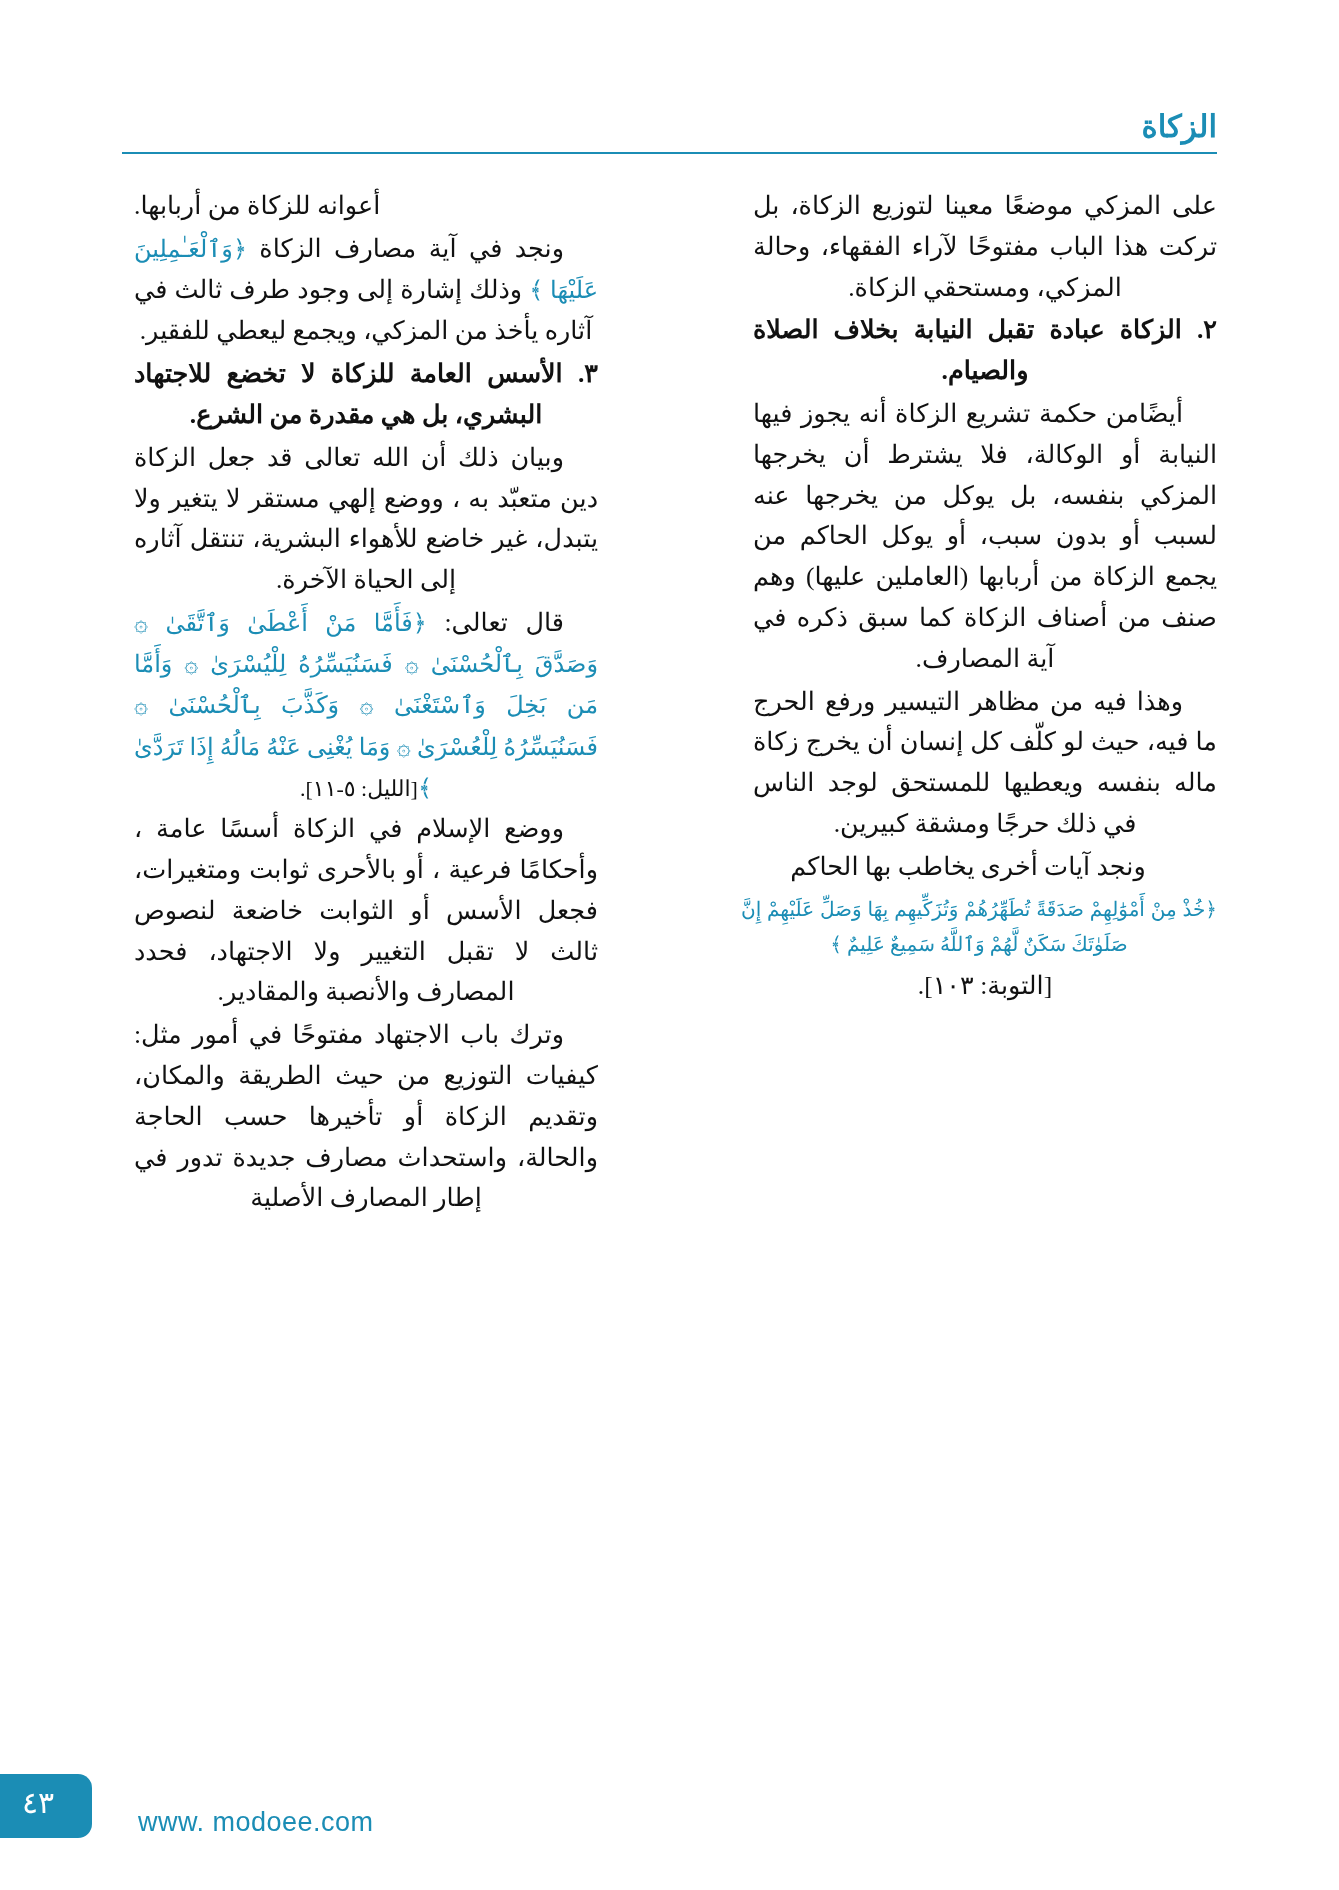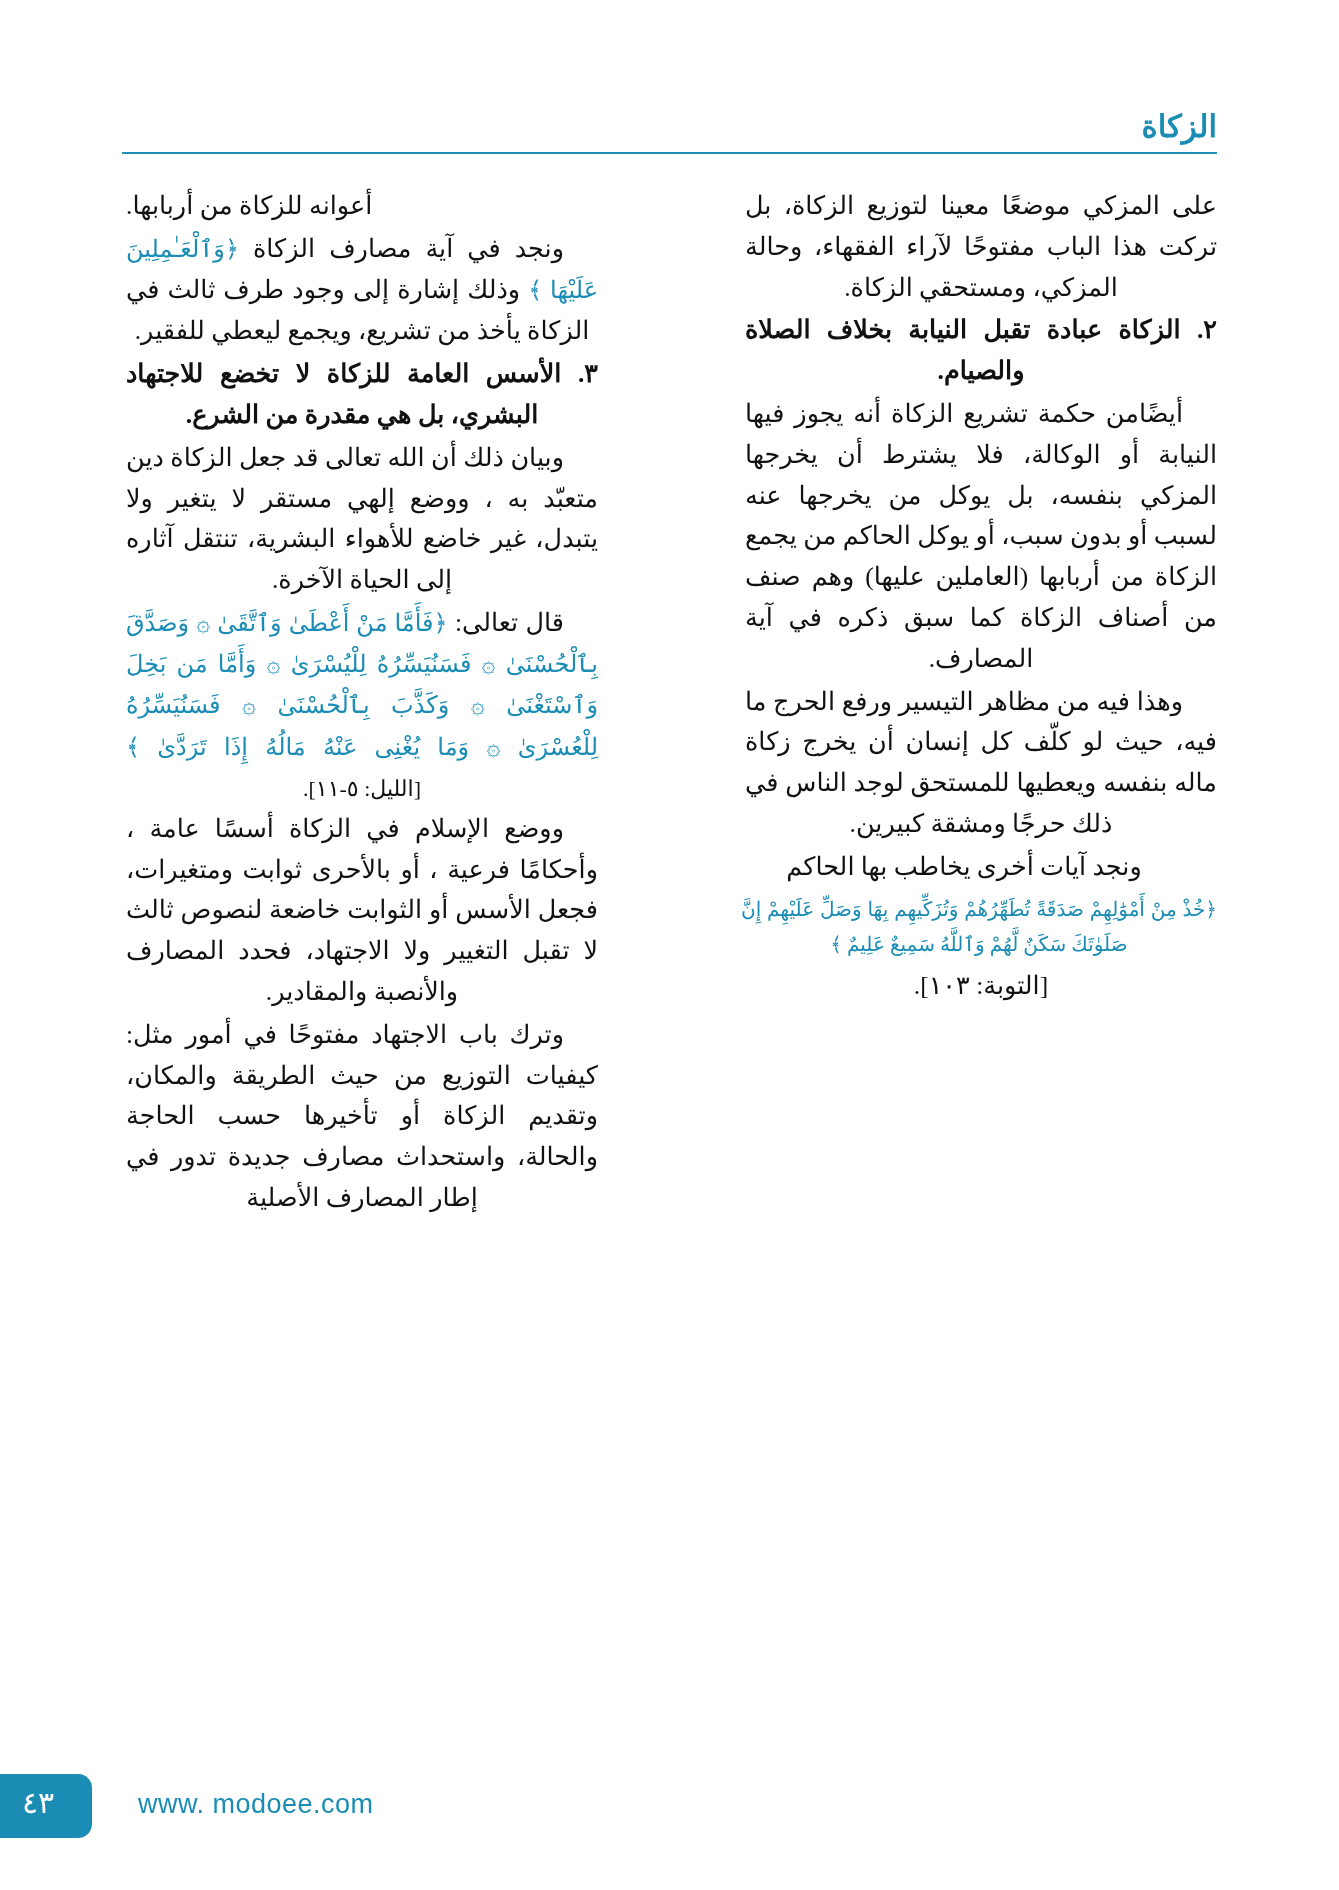--- a/index.html
+++ b/index.html
@@ -57,21 +57,21 @@
   .col {
     position: absolute;
     top: 0;
     width: 476px;
     height: 100%;
   }
   .col-right { right: 0; }
   .col-left  { left: 0; }
 
   p.para {
-    margin: 0 0 2px 4px;
+    margin: 0 0 2px 12px;
     font-size: 25.5px;
     line-height: 1.60;
     text-align: justify;
     text-align-last: center;
     color: #111111;
     text-indent: 34px;
   }
   p.para.noindent { text-indent: 0; }
   p.bold {
     font-weight: bold;
@@ -125,21 +125,21 @@
     position: absolute;
     left: 22px;
     bottom: 70px;
     color: #ffffff;
     font-size: 30px;
     font-family: "Liberation Sans", sans-serif;
   }
   .footer-url {
     position: absolute;
     left: 138px;
-    bottom: 70px;
+    bottom: 52px;
     color: #1b8db5;
     font-size: 27px;
     font-family: "Liberation Sans", sans-serif;
     letter-spacing: 0.5px;
     direction: ltr;
     margin-top: 23px;
   }
 </style>
 </head>
 <body>
@@ -169,21 +169,21 @@
       <p class="quran-block">﴿خُذْ مِنْ أَمْوَٰلِهِمْ صَدَقَةً تُطَهِّرُهُمْ وَتُزَكِّيهِم بِهَا وَصَلِّ عَلَيْهِمْ إِنَّ صَلَوٰتَكَ سَكَنٌ لَّهُمْ وَٱللَّهُ سَمِيعٌ عَلِيمٌ ﴾</p>
       <p class="para noindent" style="text-align-last:center;">[التوبة: ١٠٣].</p>
 
 
     </div>
 
     <div class="col col-left">
 
       <p class="para noindent" style="text-align-last:left;">أعوانه للزكاة من أربابها.</p>
 
-      <p class="para"><span class="lead">ونجد في آية مصارف الزكاة </span><span class="quran">﴿وَٱلْعَـٰمِلِينَ عَلَيْهَا ﴾</span><span class="lead"> وذلك إشارة إلى وجود طرف ثالث في الزكاة يأخذ من تشريع، ويجمع ليعطي للفقير.</span></p>
+      <p class="para"><span class="lead">ونجد في آية مصارف الزكاة </span><span class="quran">﴿وَٱلْعَـٰمِلِينَ عَلَيْهَا ﴾</span><span class="lead"> وذلك إشارة إلى وجود طرف ثالث في آثاره يأخذ من المزكي، ويجمع ليعطي للفقير.</span></p>
 
       <p class="para bold">٣. الأسس العامة للزكاة لا تخضع للاجتهاد البشري، بل هي مقدرة من الشرع.</p>
 
       <p class="para">وبيان ذلك أن الله تعالى قد جعل الزكاة دين متعبّد به ، ووضع إلهي مستقر لا يتغير ولا يتبدل، غير خاضع للأهواء البشرية، تنتقل آثاره إلى الحياة الآخرة.</p>
 
       <p class="para" style="margin-bottom:0;"><span class="lead">قال تعالى: </span><span class="quran">﴿فَأَمَّا مَنْ أَعْطَىٰ وَٱتَّقَىٰ ۞ وَصَدَّقَ بِٱلْحُسْنَىٰ ۞ فَسَنُيَسِّرُهُ لِلْيُسْرَىٰ ۞ وَأَمَّا مَن بَخِلَ وَٱسْتَغْنَىٰ ۞ وَكَذَّبَ بِٱلْحُسْنَىٰ ۞ فَسَنُيَسِّرُهُ لِلْعُسْرَىٰ ۞ وَمَا يُغْنِى عَنْهُ مَالُهُ إِذَا تَرَدَّىٰ ﴾</span><span class="ref">[الليل: ٥-١١].</span></p>
 
       <p class="para">ووضع الإسلام في الزكاة أسسًا عامة ، وأحكامًا فرعية ، أو بالأحرى ثوابت ومتغيرات، فجعل الأسس أو الثوابت خاضعة لنصوص ثالث لا تقبل التغيير ولا الاجتهاد، فحدد المصارف والأنصبة والمقادير.</p>
 
       <p class="para">وترك باب الاجتهاد مفتوحًا في أمور مثل: كيفيات التوزيع من حيث الطريقة والمكان، وتقديم الزكاة أو تأخيرها حسب الحاجة والحالة، واستحداث مصارف جديدة تدور في إطار المصارف الأصلية</p>

